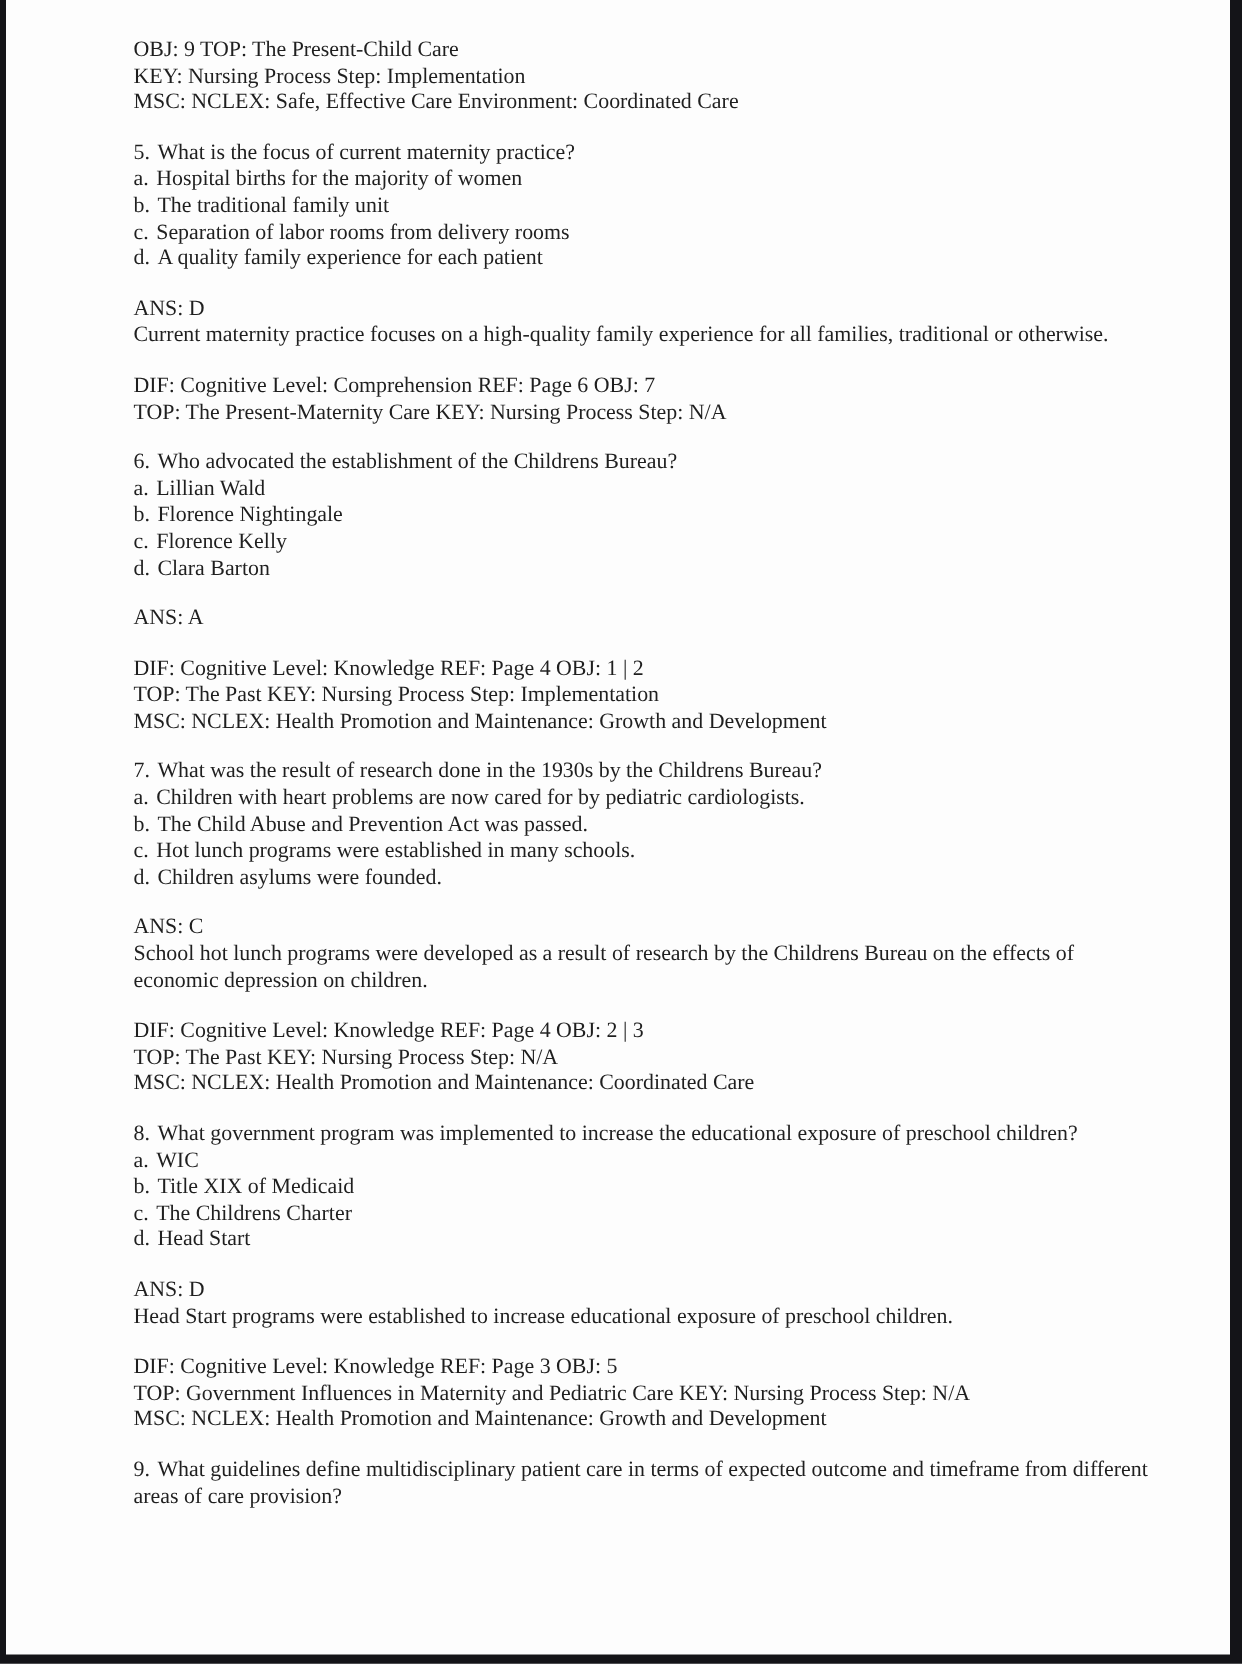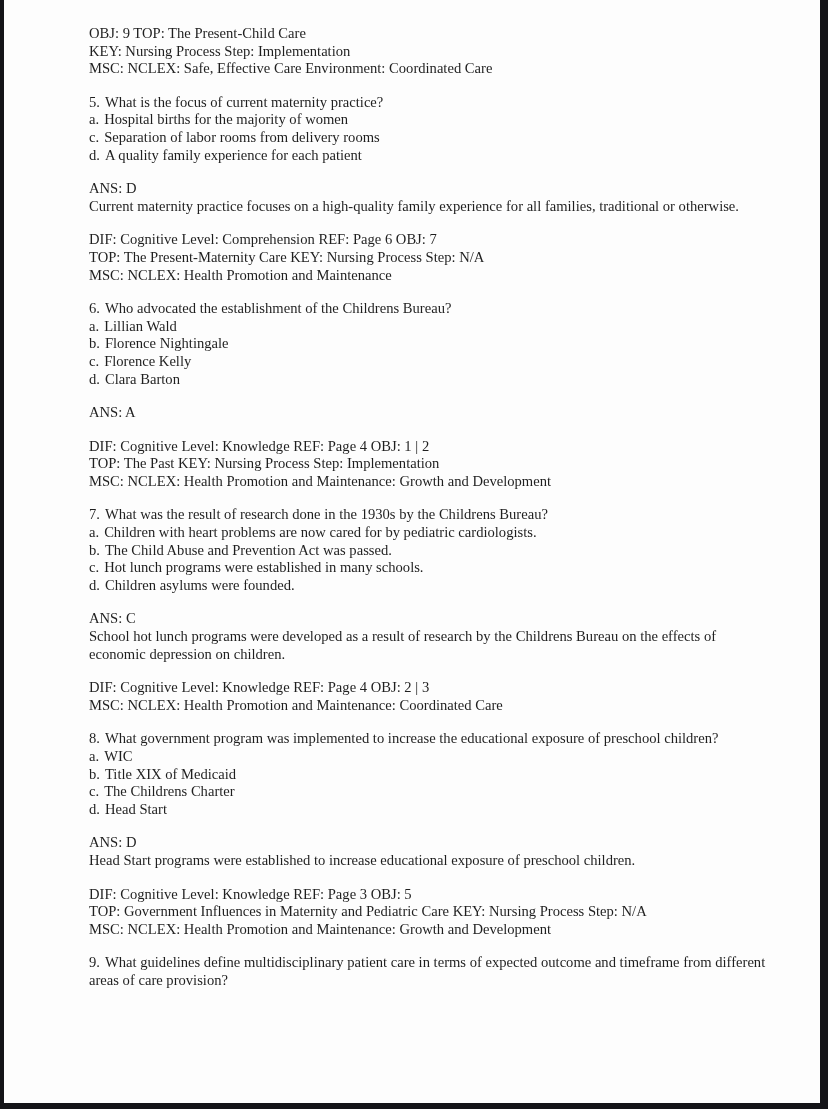--- a/index.html
+++ b/index.html
@@ -39,31 +39,31 @@
 
     <div class="block">
       <div class="line">OBJ: 9 TOP: The Present-Child Care</div>
       <div class="line">KEY: Nursing Process Step: Implementation</div>
       <div class="line">MSC: NCLEX: Safe, Effective Care Environment: Coordinated Care</div>
     </div>
 
     <div class="block">
       <div class="line"><span class="qnum">5.</span><span>What is the focus of current maternity practice?</span></div>
       <div class="line"><span class="optletter">a.</span><span>Hospital births for the majority of women</span></div>
+      <div class="line"><span class="optletter">b.</span><span>The traditional family unit</span></div>
       <div class="line"><span class="optletter">c.</span><span>Separation of labor rooms from delivery rooms</span></div>
       <div class="line"><span class="optletter">d.</span><span>A quality family experience for each patient</span></div>
     </div>
     <div class="block">
       <div class="line">ANS: D</div>
       <div class="line rationale">Current maternity practice focuses on a high-quality family experience for all families, traditional or otherwise.</div>
     </div>
     <div class="block">
       <div class="line">DIF: Cognitive Level: Comprehension REF: Page 6 OBJ: 7</div>
       <div class="line">TOP: The Present-Maternity Care KEY: Nursing Process Step: N/A</div>
-      <div class="line">MSC: NCLEX: Health Promotion and Maintenance</div>
     </div>
 
     <div class="block">
       <div class="line"><span class="qnum">6.</span><span>Who advocated the establishment of the Childrens Bureau?</span></div>
       <div class="line"><span class="optletter">a.</span><span>Lillian Wald</span></div>
       <div class="line"><span class="optletter">b.</span><span>Florence Nightingale</span></div>
       <div class="line"><span class="optletter">c.</span><span>Florence Kelly</span></div>
       <div class="line"><span class="optletter">d.</span><span>Clara Barton</span></div>
     </div>
     <div class="block">
@@ -81,20 +81,21 @@
       <div class="line"><span class="optletter">b.</span><span>The Child Abuse and Prevention Act was passed.</span></div>
       <div class="line"><span class="optletter">c.</span><span>Hot lunch programs were established in many schools.</span></div>
       <div class="line"><span class="optletter">d.</span><span>Children asylums were founded.</span></div>
     </div>
     <div class="block">
       <div class="line">ANS: C</div>
       <div class="line rationale">School hot lunch programs were developed as a result of research by the Childrens Bureau on the effects of economic depression on children.</div>
     </div>
     <div class="block">
       <div class="line">DIF: Cognitive Level: Knowledge REF: Page 4 OBJ: 2 | 3</div>
+      <div class="line">TOP: The Past KEY: Nursing Process Step: N/A</div>
       <div class="line">MSC: NCLEX: Health Promotion and Maintenance: Coordinated Care</div>
     </div>
 
     <div class="block">
       <div class="line"><span class="qnum">8.</span><span>What government program was implemented to increase the educational exposure of preschool children?</span></div>
       <div class="line"><span class="optletter">a.</span><span>WIC</span></div>
       <div class="line"><span class="optletter">b.</span><span>Title XIX of Medicaid</span></div>
       <div class="line"><span class="optletter">c.</span><span>The Childrens Charter</span></div>
       <div class="line"><span class="optletter">d.</span><span>Head Start</span></div>
     </div>

